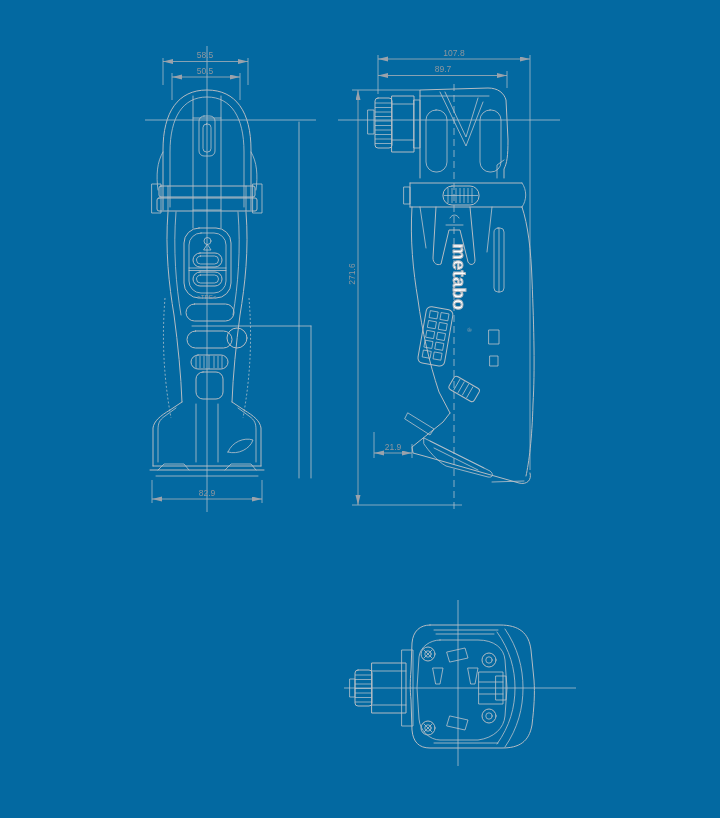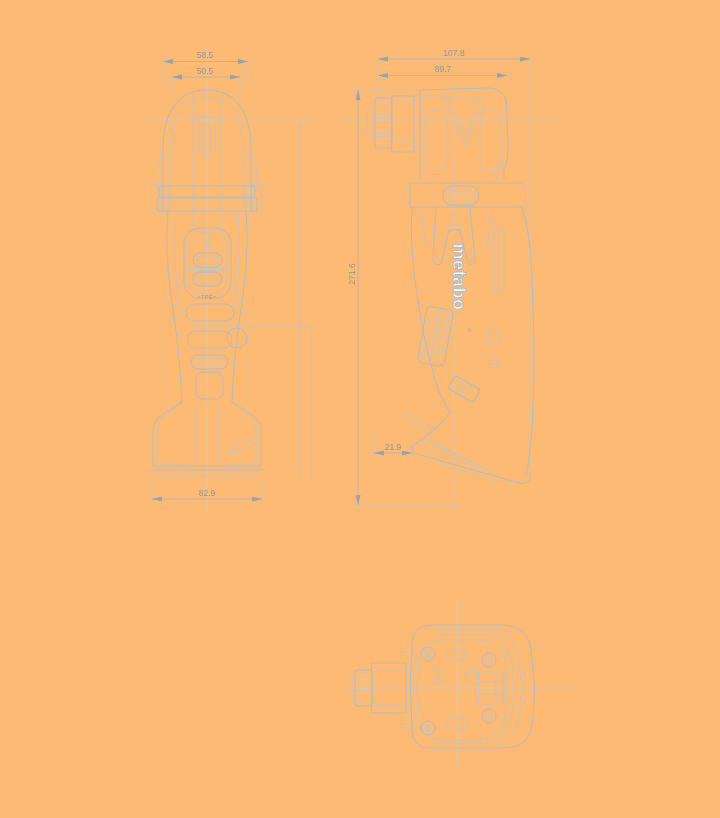--- a/index.html
+++ b/index.html
@@ -1,17 +1,17 @@
 <!DOCTYPE html>
 <html><head>
 <meta charset="utf-8">
 <style>
   html,body{margin:0;padding:0;background:#ffffff;}
   .canvas{
-    position:relative;width:720px;height:818px;background:#fdba74;
+    position:relative;width:720px;height:818px;background:#0369a1;
     font-family:"Liberation Sans","DejaVu Sans",sans-serif;overflow:hidden;
   }
   svg{position:absolute;left:0;top:0;}
   .outline{fill:none;stroke:#b4bcc3;stroke-width:1;stroke-linejoin:round;stroke-linecap:round;}
   .detail{fill:none;stroke:#bdc4cb;stroke-width:.8;stroke-linejoin:round;stroke-linecap:round;}
   .center{fill:none;stroke:#c6ccd2;stroke-width:.7;}
   .center.dash{stroke-dasharray:7 4;}
   .dimline{fill:none;stroke:#a9b1b8;stroke-width:.8;}
   .extline{fill:none;stroke:#bfc6cc;stroke-width:.7;}
   .dimtext{fill:#8f979e;font-size:8.5px;text-anchor:middle;}

